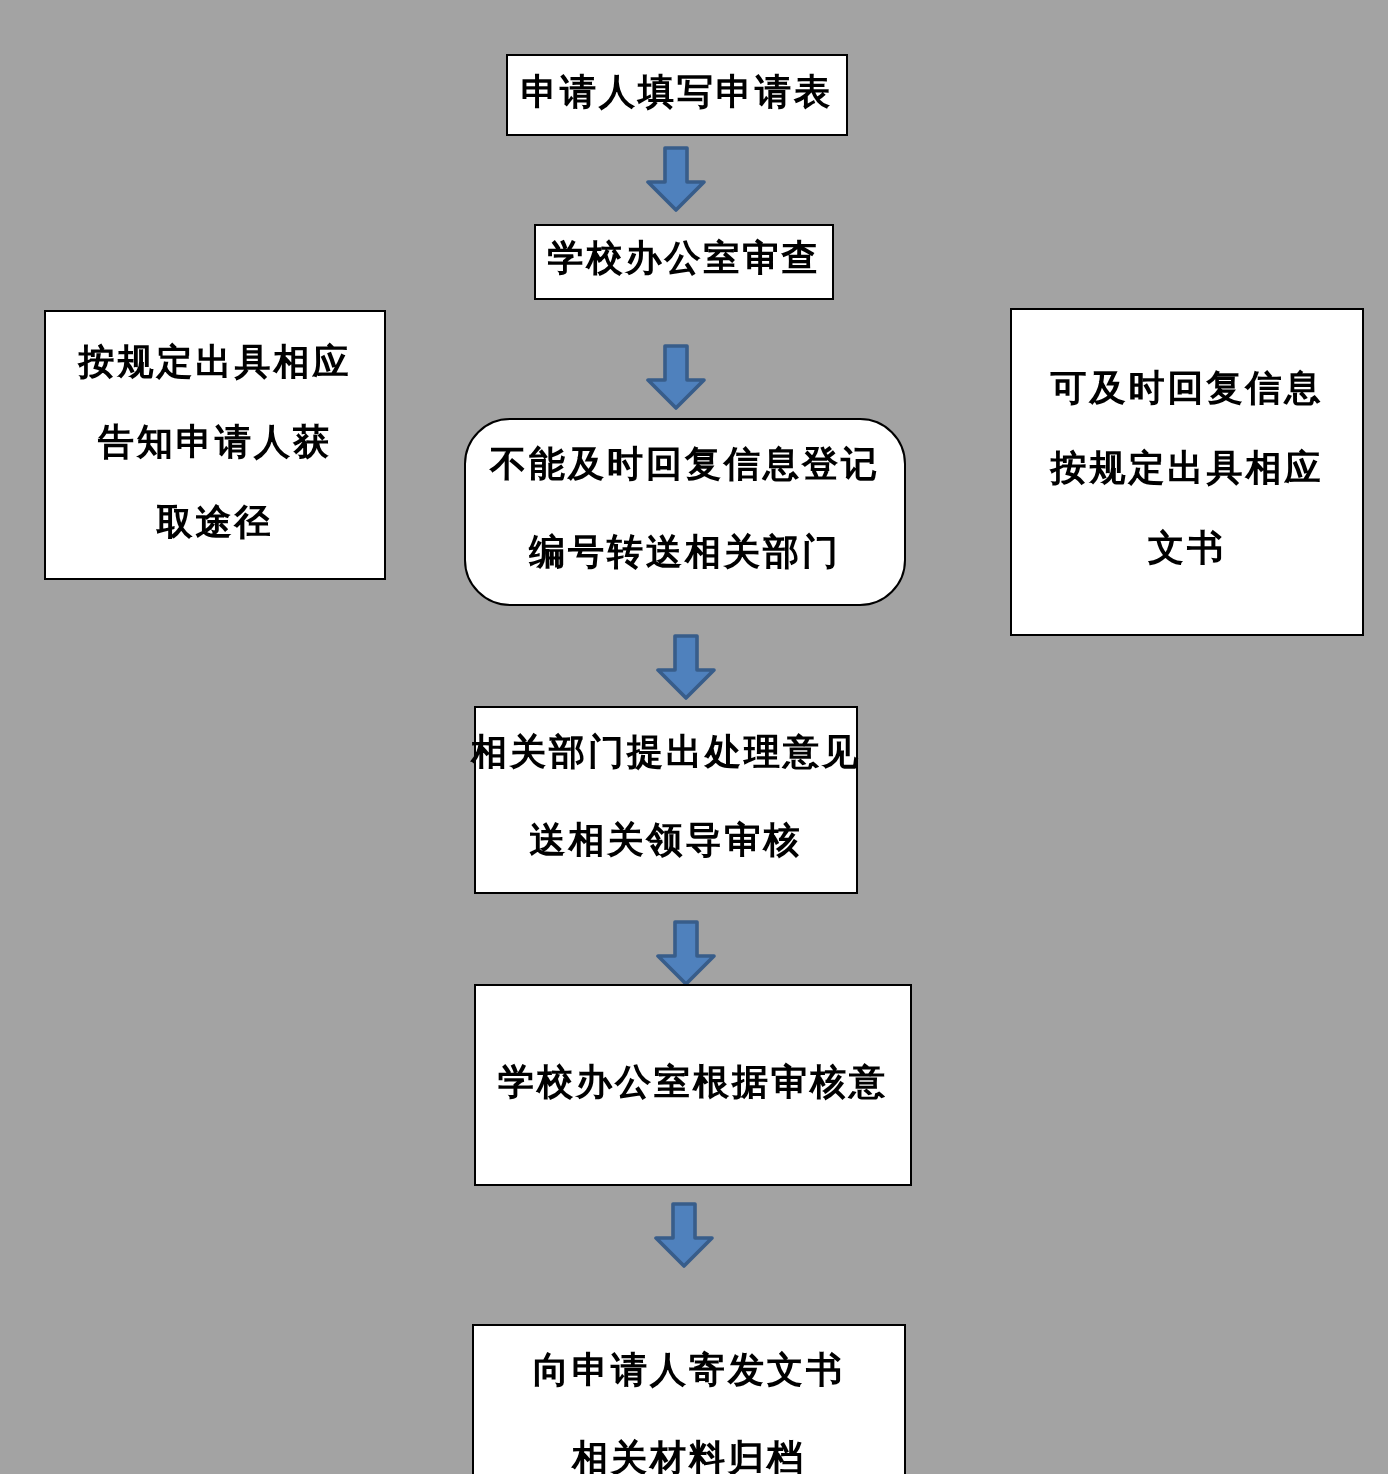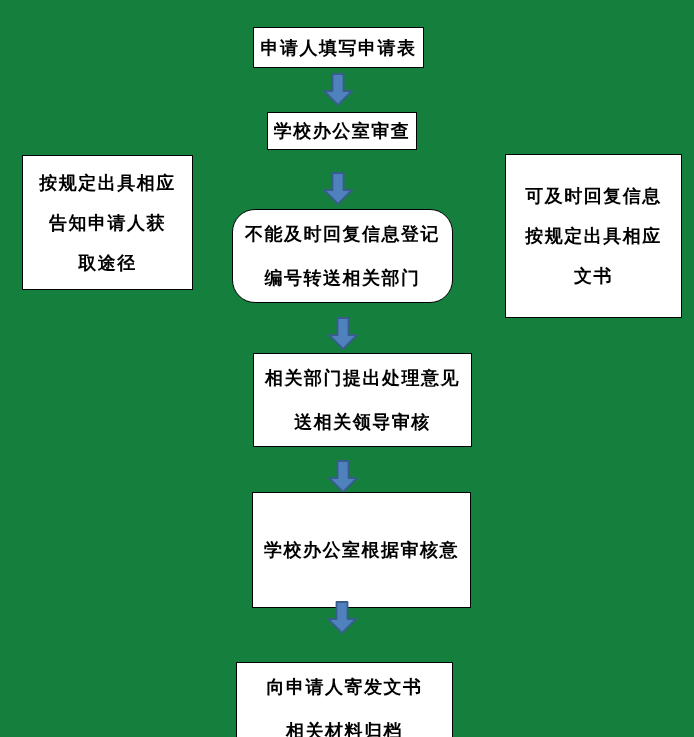--- a/index.html
+++ b/index.html
@@ -4,22 +4,22 @@
 <style>
   html, body {
     margin: 0;
     padding: 0;
     background: #ffffff;
   }
   #canvas {
     position: relative;
     width: 694px;
     height: 737px;
-    background: #15803d;
-    font-family: Liberation Serif, serif;
+    background: #a3a3a3;
+    font-family: Liberation Mono, monospace;
     color: #000000;
     overflow: hidden;
   }
   .node {
     position: absolute;
     box-sizing: border-box;
     border: 1.6px solid #000000;
     background: #ffffff;
     display: flex;
     flex-direction: column;
@@ -45,22 +45,22 @@
     height: 33px;
   }
   .arrow svg { display: block; width: 100%; height: 100%; }
 
   
   #node-apply          { left: 253px; top:  27px; width: 171px; height: 41px; }
   #node-office-review  { left: 267px; top: 112px; width: 150px; height: 38px; }
   #node-proactive      { left:  22px; top: 155px; width: 171px; height: 135px; }
   #node-timely         { left: 505px; top: 154px; width: 177px; height: 164px; }
   #node-register       { left: 232px; top: 209px; width: 221px; height: 94px; border-radius: 23px; }
-  #node-dept-opinion   { left: 253px; top: 353px; width: 219px; height: 94px; }
-  #node-office-issue   { left: 252px; top: 492px; width: 219px; height: 116px; }
+  #node-dept-opinion   { left: 237px; top: 353px; width: 192px; height: 94px; }
+  #node-office-issue   { left: 237px; top: 492px; width: 219px; height: 101px; }
   #node-send-archive   { left: 236px; top: 638px; width: 217px; height: 93px; margin-top: 24px; }
 
   #arrow-1 { left: 323px; top:  73px; }
   #arrow-2 { left: 323px; top: 172px; }
   #arrow-3 { left: 328px; top: 317px; }
   #arrow-4 { left: 328px; top: 460px; }
   #arrow-5 { left: 327px; top: 601px; }
 </style>
 </head>
 <body>

